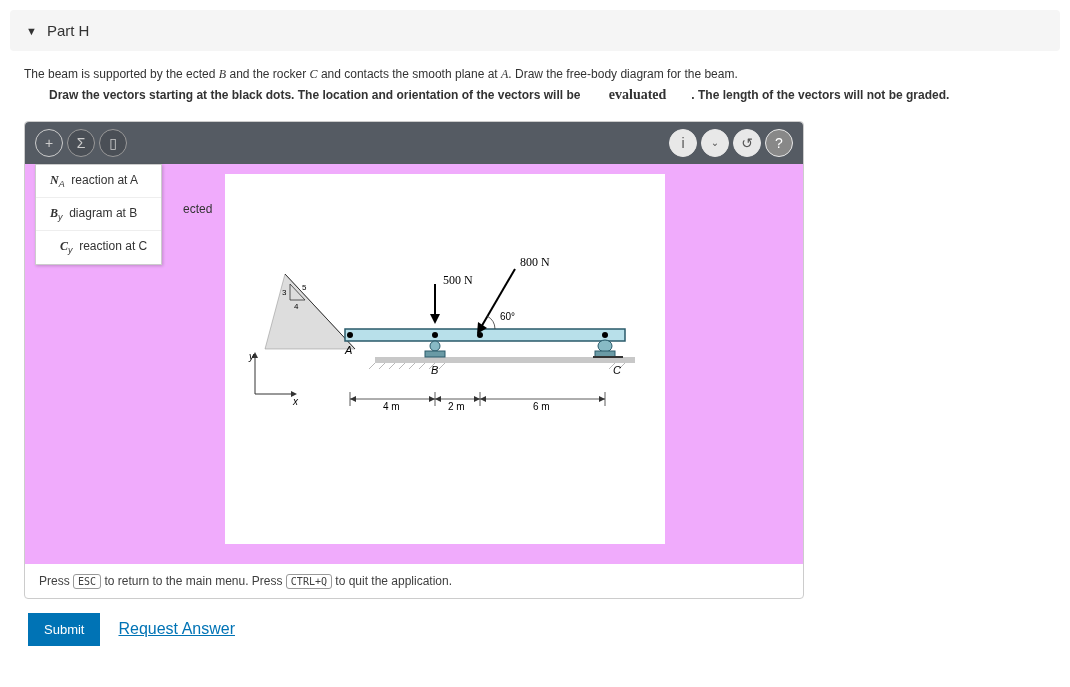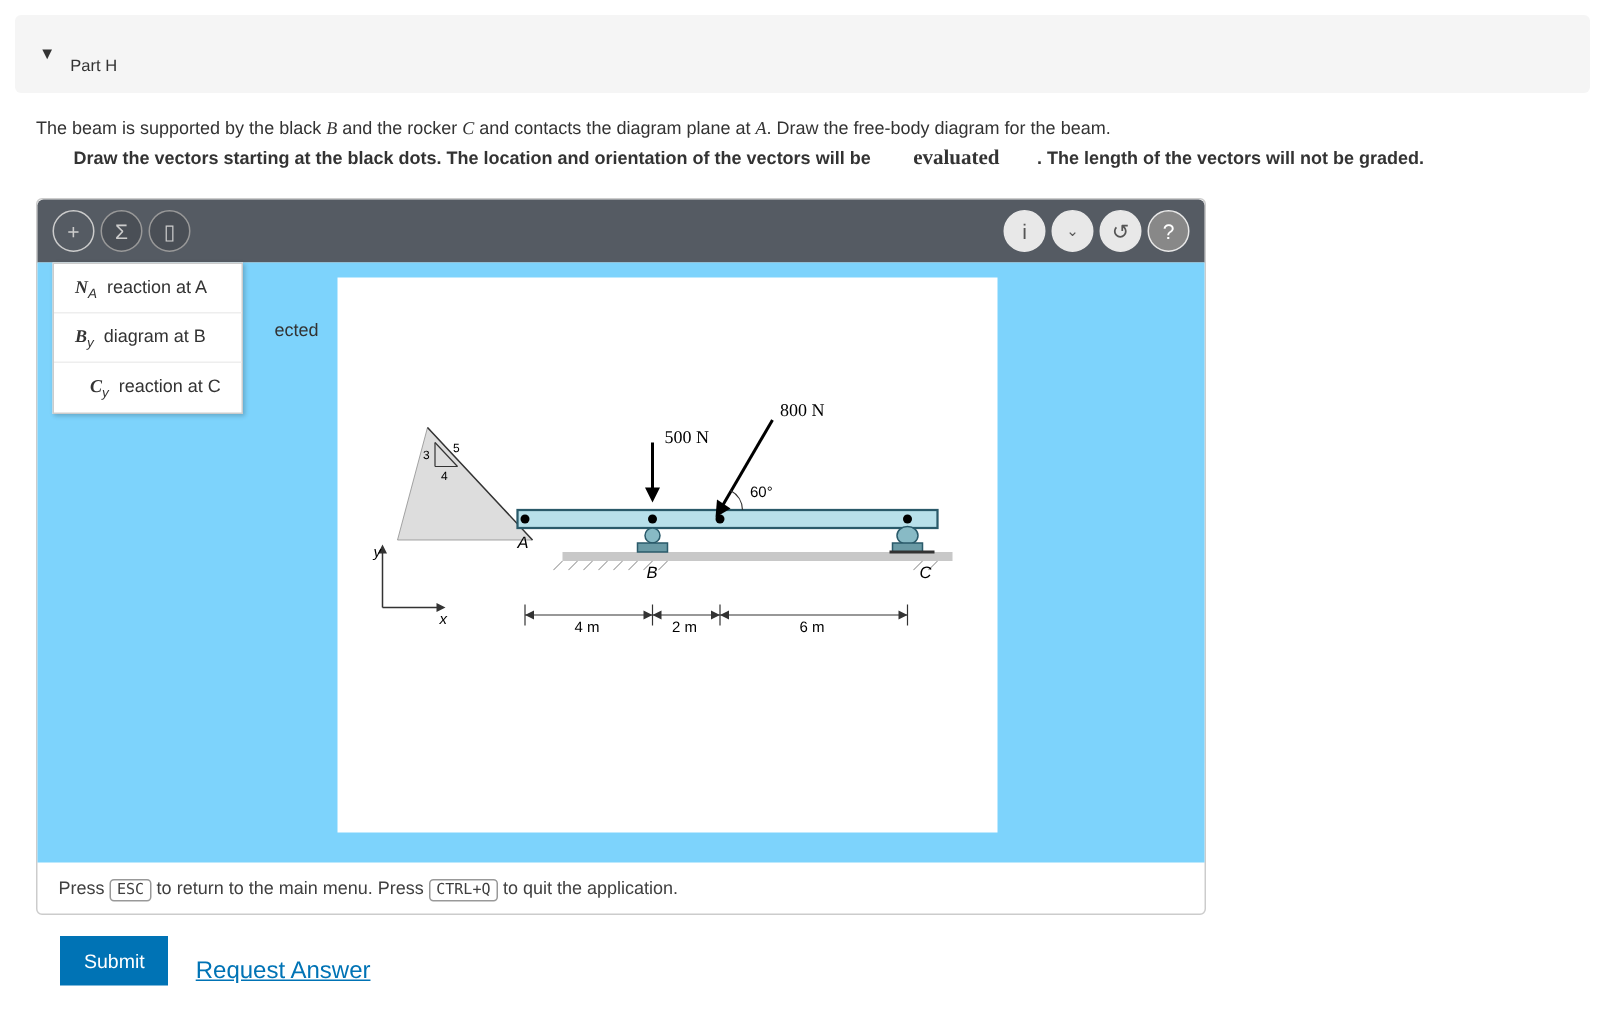--- a/index.html
+++ b/index.html
@@ -1,65 +1,65 @@
 <!DOCTYPE html>
 <html><head>
 <meta charset="utf-8">
 <style>
   * { box-sizing: border-box; margin: 0; padding: 0; }
   body { font-family: Arial, Helvetica, sans-serif; font-size: 13px; color: #333; background: #fff; width: 1070px; }
   
   .part-header { background: #f5f5f5; border-radius: 4px; padding: 12px 16px; margin: 10px 10px 14px 10px; display: flex; align-items: center; }
   .part-header .caret { margin-right: 10px; font-size: 11px; }
-  .part-header .title { font-size: 11px; font-weight: normal; margin-top: 16px; }
+  .part-header .title { font-size: 15px; font-weight: normal; }
   
   .problem-text { margin: 0 24px 14px 24px; line-height: 1.6; font-size: 12px; }
   .problem-text i { font-style: italic; font-family: 'Times New Roman', serif; }
   .problem-text .bold { font-weight: bold; padding-left: 25px; }
   .overlay-text { font-family: 'Comic Sans MS', cursive; font-size: 14px; position: relative; display: inline-block; }
   
   .workspace { border: 1px solid #ccc; border-radius: 4px; margin: 0 24px 14px 24px; width: 780px; }
   
   .toolbar { background: #555b63; height: 42px; border-radius: 4px 4px 0 0; display: flex; align-items: center; padding: 0 10px; justify-content: space-between; }
   .toolbar-left, .toolbar-right { display: flex; align-items: center; gap: 4px; }
   .tool-btn { width: 28px; height: 28px; border-radius: 50%; border: 1.5px solid #ccc; background: transparent; display: flex; align-items: center; justify-content: center; color: #ccc; font-size: 14px; cursor: pointer; }
   .tool-btn.light { background: #e8e8e8; color: #555; border-color: #e8e8e8; }
   .tool-btn.dark-filled { background: #4a4f56; border-color: #999; }
   
-  .canvas-area { display: flex; background: #7dd3fc; height: 400px; position: relative; }
+  .canvas-area { display: flex; background: #f0abfc; height: 400px; position: relative; }
   
   .dropdown { position: absolute; top: 0; left: 10px; background: #fff; border: 1px solid #ccc; box-shadow: 1px 1px 3px rgba(0,0,0,0.2); z-index: 10; }
   .dropdown-item { padding: 8px 14px; font-size: 12px; border-bottom: 1px solid #eee; cursor: pointer; white-space: nowrap; }
   .dropdown-item:last-child { border-bottom: none; margin-left: 10px; }
   .dropdown-item .sym { font-weight: bold; font-family: 'Times New Roman', serif; font-style: italic; }
   .dropdown-item .sub { font-size: 9px; font-style: italic; }
   
   .ected-label { position: absolute; top: 38px; left: 158px; font-size: 12px; color: #333; z-index: 5; }
   
   .diagram-box { background: #fff; margin-left: 200px; width: 440px; height: 370px; margin-top: 10px; position: relative; }
   .diagram-svg { width: 100%; height: 100%; }
   
   .footer-text { padding: 10px 14px; font-size: 12px; color: #404040; }
   .key { border: 1px solid #999; border-radius: 3px; padding: 1px 4px; font-size: 10px; font-family: monospace; }
   
-  .actions { margin: 0 24px 20px 40px; display: flex; align-items: flex-end; gap: 18px; }
+  .actions { margin: 0 24px 20px 28px; display: flex; align-items: center; gap: 18px; }
   .submit-btn { background: #0073b5; color: #fff; border: none; padding: 9px 16px; font-size: 13px; cursor: pointer; }
   .request-link { color: #0073b5; text-decoration: underline; font-size: 16px; cursor: pointer; }
 </style>
 </head>
 <body>
 
 <div class="part-header">
   <span class="caret">▼</span>
   <span class="title">Part H</span>
 </div>
 
 <div class="problem-text">
   <div>
-    <span>The beam is supported by the black </span><i>B</i><span> and the rocker </span><i>C</i><span> and contacts the diagram plane at </span><i>A</i><span>. Draw the free-body diagram for the beam.</span>
+    <span>The beam is supported by the ected </span><i>B</i><span> and the rocker </span><i>C</i><span> and contacts the smooth plane at </span><i>A</i><span>. Draw the free-body diagram for the beam.</span>
   </div>
   <div>
     <span class="bold">Draw the vectors starting at the black dots. The location and orientation of the vectors will be</span>
     <span class="bold overlay-text">evaluated</span><span class="bold">. The length of the vectors will not be graded.</span>
   </div>
 </div>
 
 <div class="workspace">
   <div class="toolbar">
     <div class="toolbar-left">

